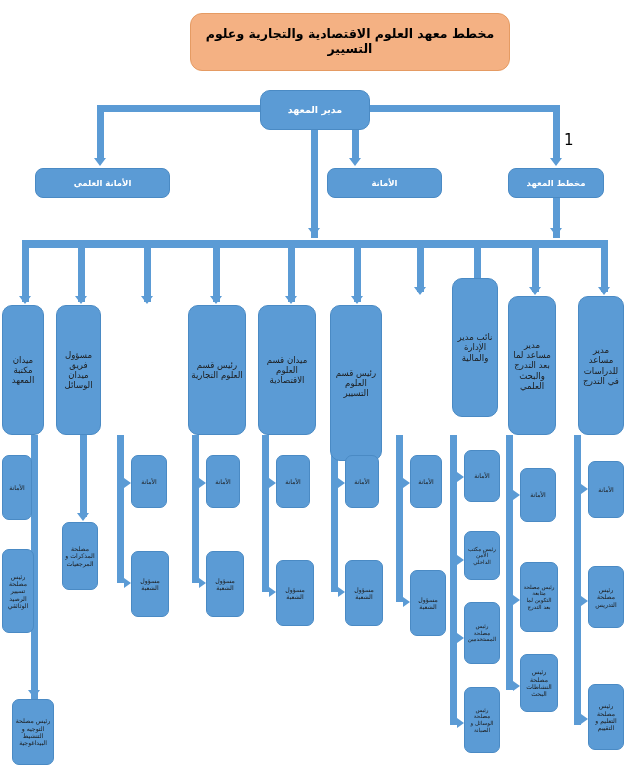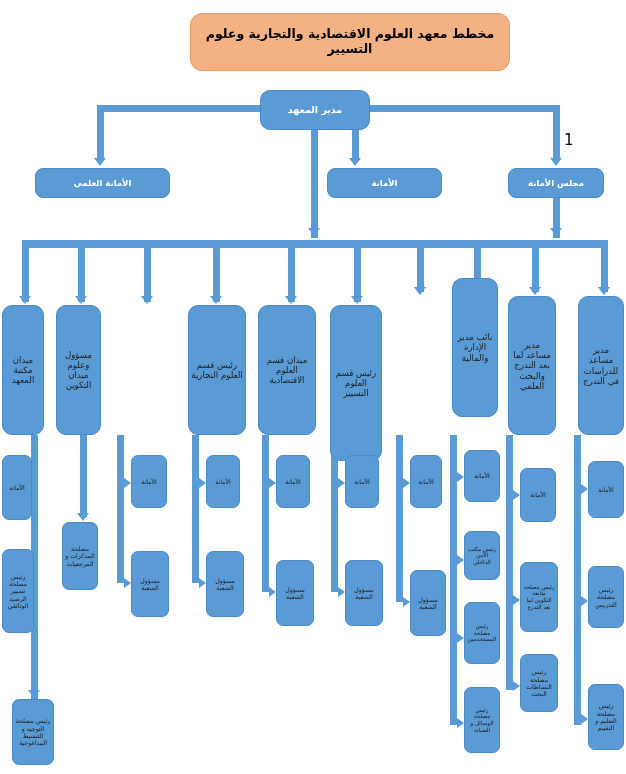--- a/index.html
+++ b/index.html
@@ -85,42 +85,42 @@
 
   <div class="conn v" style="left:352px;top:128px;height:32px;"></div>
   <div class="arrow-d" style="left:349px;top:158px;"></div>
   <div class="node l2" style="left:327px;top:168px;width:115px;height:30px;">
     <span class="txt">الأمانة</span>
   </div>
 
   <div class="conn v" style="left:553px;top:105px;height:55px;"></div>
   <div class="arrow-d" style="left:550px;top:158px;"></div>
   <div class="node l2" style="left:508px;top:168px;width:96px;height:30px;">
-    <span class="txt">مجلس الأمانة</span>
+    <span class="txt">مخطط المعهد</span>
   </div>
   <div class="stray" style="left:564px;top:131px;">1</div>
 
   <div class="conn v" style="left:311px;top:128px;height:110px;"></div>
   <div class="arrow-d" style="left:308px;top:228px;"></div>
 
   <div class="conn v" style="left:553px;top:196px;height:42px;"></div>
   <div class="arrow-d" style="left:550px;top:228px;"></div>
 
   <div class="bar" style="left:22px;top:240px;width:582px;"></div>
 
   <div class="conn v" style="left:22px;top:240px;height:62px;"></div>
   <div class="arrow-d" style="left:19px;top:296px;"></div>
   <div class="node dept" style="left:2px;top:305px;width:42px;height:130px;">
     <span class="txt">ميدان مكتبة المعهد</span>
   </div>
 
   <div class="conn v" style="left:78px;top:240px;height:62px;"></div>
   <div class="arrow-d" style="left:75px;top:296px;"></div>
   <div class="node dept" style="left:56px;top:305px;width:45px;height:130px;">
-    <span class="txt">مسؤول وعلوم ميدان التكوين</span>
+    <span class="txt">مسؤول فريق ميدان الوسائل</span>
   </div>
 
   <div class="conn v" style="left:144px;top:240px;height:62px;"></div>
   <div class="arrow-d" style="left:141px;top:296px;"></div>
 
   <div class="conn v" style="left:213px;top:240px;height:62px;"></div>
   <div class="arrow-d" style="left:210px;top:296px;"></div>
   <div class="node dept" style="left:188px;top:305px;width:58px;height:130px;">
     <span class="txt">رئيس قسم العلوم التجارية</span>
   </div>

